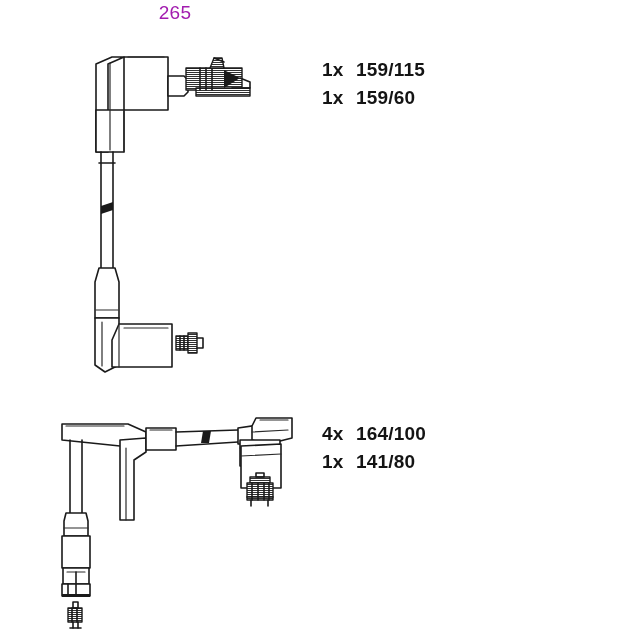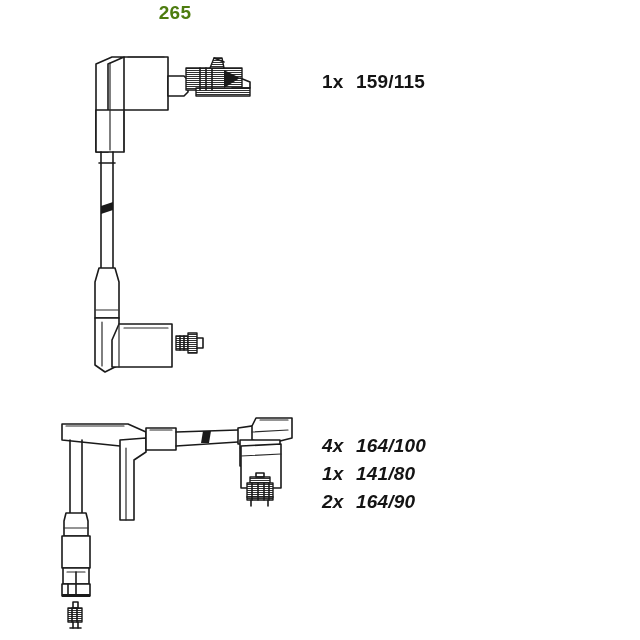--- a/index.html
+++ b/index.html
@@ -17,48 +17,46 @@
     background: #ffffff;
     overflow: hidden;
   }
   #title {
     position: absolute;
     left: 0;
     top: 2px;
     width: 350px;
     text-align: center;
     font-size: 19px;
-    font-weight: bold;
-    color: #4d7c0f;
+    font-weight: normal;
+    color: #a21caf;
     letter-spacing: 0.3px;
   }
   .legend {
     position: absolute;
     color: #141414;
     font-size: 19px;
     font-weight: bold;
     letter-spacing: 0.2px;
     white-space: nowrap;
-    margin-top: 12px;
   }
   .legend .qty {
     display: inline-block;
     width: 34px;
   }
   .legend .code {
     display: inline-block;
   }
   #legend-top {
     left: 322px;
     top: 56px;
   }
   #legend-bottom {
     left: 322px;
     top: 420px;
-    font-style: italic;
   }
   .legend-row {
     height: 28px;
     line-height: 28px;
   }
   svg.art {
     position: absolute;
     left: 0;
     top: 0;
   }
@@ -252,27 +250,27 @@
         <path class="ln" d="M73,622 L73,628 M78,622 L78,628"></path>
         <path class="ln" d="M70,628 L81,628"></path>
       </g>
     </g>
   </svg>
 
   <div class="legend" id="legend-top">
     <div class="legend-row">
       <span class="qty">1x</span><span class="code">159/115</span>
     </div>
+    <div class="legend-row">
+      <span class="qty">1x</span><span class="code">159/60</span>
+    </div>
   </div>
 
   <div class="legend" id="legend-bottom">
     <div class="legend-row">
       <span class="qty">4x</span><span class="code">164/100</span>
     </div>
     <div class="legend-row">
       <span class="qty">1x</span><span class="code">141/80</span>
     </div>
-    <div class="legend-row">
-      <span class="qty">2x</span><span class="code">164/90</span>
-    </div>
   </div>
 
 </div>
 
 </body></html>

